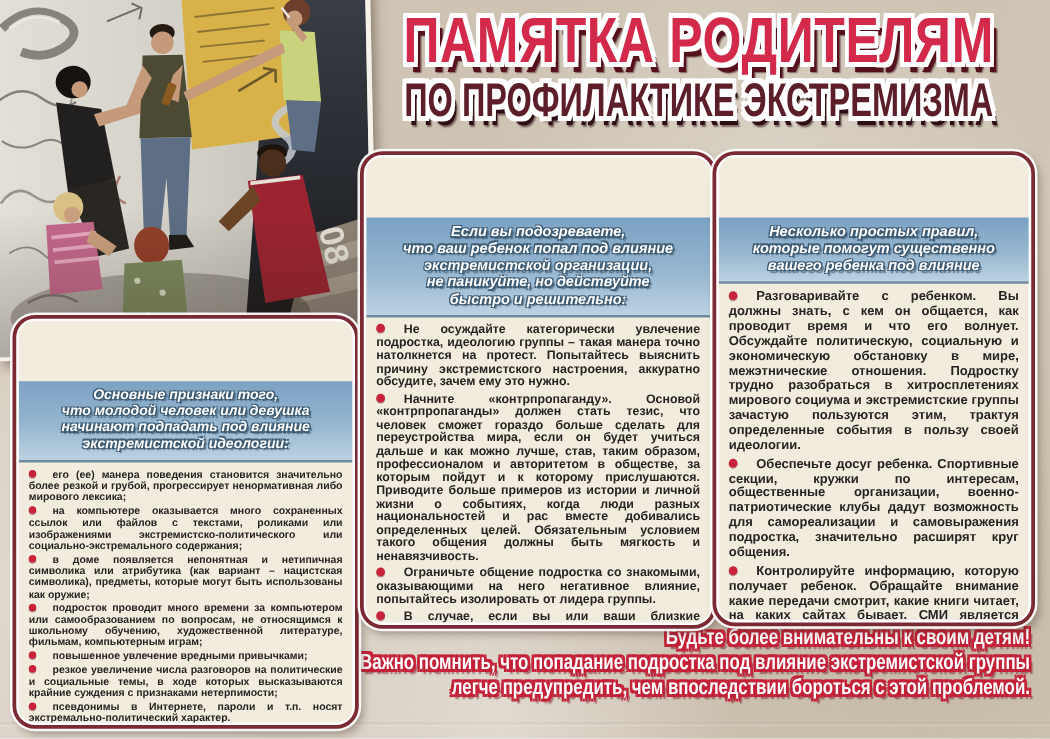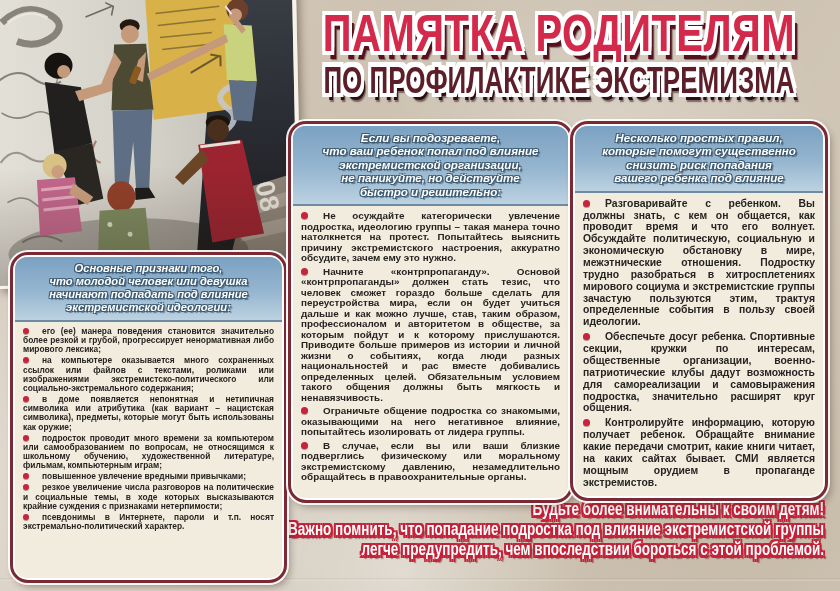--- a/index.html
+++ b/index.html
@@ -37,21 +37,21 @@
                       4px 5px 0 #2e0d13,5px 6px 1px rgba(35,10,15,.5);}
 
   
   .panel{position:absolute;z-index:3;background:#fff;border:3px solid #7b2a34;border-radius:18px;
          padding:2px;box-shadow:0 0 0 2px rgba(255,255,255,.92),3px 4px 7px rgba(60,40,28,.38);}
   .panel-inner{height:100%;border-radius:12px;overflow:hidden;background:#f2ecdf;
                display:flex;flex-direction:column;}
   .panel-header{background:linear-gradient(180deg,#7ba1c2 0%,#96b6d0 55%,#bcd2e1 100%);
         border-bottom:2px solid #6f8ba2;padding:5px 20px 6px;text-align:center;
         font-style:italic;font-weight:bold;color:#fff;
-        text-shadow:1px 1px 0 #3d5b73,-1px -1px 0 #3d5b73,1px -1px 0 #3d5b73,-1px 1px 0 #3d5b73,2px 2px 1px rgba(25,45,65,.55);}
+        text-shadow:1px 1px 0 #3d5b73,-1px -1px 0 #3d5b73,1px -1px 0 #3d5b73,-1px 1px 0 #3d5b73,2px 2px 1px rgba(25,45,65,.55);margin-top:48px;}
   .panel-body{padding:5px 8px 4px;color:#262421;font-weight:bold;text-align:justify;}
   .bullet{margin:0 0 2px;}
   .dot{display:inline-block;border-radius:50%;background:#c8233a;box-shadow:0 1px 0 rgba(90,10,20,.4);}
 
   .panel-signs{left:10px;top:252px;width:267px;height:321px;}
   .panel-signs .panel-header{font-size:11.2px;line-height:1.16;}
   .panel-signs .panel-body{font-size:8.4px;line-height:1.09;}
   .panel-signs .dot{width:6px;height:6px;margin-right:13px;}
 
   .panel-suspect{left:288px;top:121px;width:275px;height:372px;}
@@ -214,21 +214,20 @@
         <p class="bullet"><span class="dot"></span><span>В случае, если вы или ваши близкие подверглись физическому или моральному экстремистскому давлению, незамедлительно обращайтесь в правоохранительные органы.</span></p>
       </div>
     </div>
   </div>
 
   <div class="panel panel-rules">
     <div class="panel-inner">
       <div class="panel-header">
         <div>Несколько простых правил,</div>
         <div>которые помогут существенно</div>
-        <div>снизить риск попадания</div>
         <div>вашего ребенка под влияние</div>
       </div>
       <div class="panel-body">
         <p class="bullet"><span class="dot"></span><span>Разговаривайте с ребенком. Вы должны знать, с кем он общается, как проводит время и что его волнует. Обсуждайте политическую, социальную и экономическую обстановку в мире, межэтнические отношения. Подростку трудно разобраться в хитросплетениях мирового социума и экстремистские группы зачастую пользуются этим, трактуя определенные события в пользу своей идеологии.</span></p>
         <p class="bullet"><span class="dot"></span><span>Обеспечьте досуг ребенка. Спортивные секции, кружки по интересам, общественные организации, военно-патриотические клубы дадут возможность для самореализации и самовыражения подростка, значительно расширят круг общения.</span></p>
         <p class="bullet"><span class="dot"></span><span>Контролируйте информацию, которую получает ребенок. Обращайте внимание какие передачи смотрит, какие книги читает, на каких сайтах бывает. СМИ является мощным орудием в пропаганде экстремистов.</span></p>
       </div>
     </div>
   </div>
 

